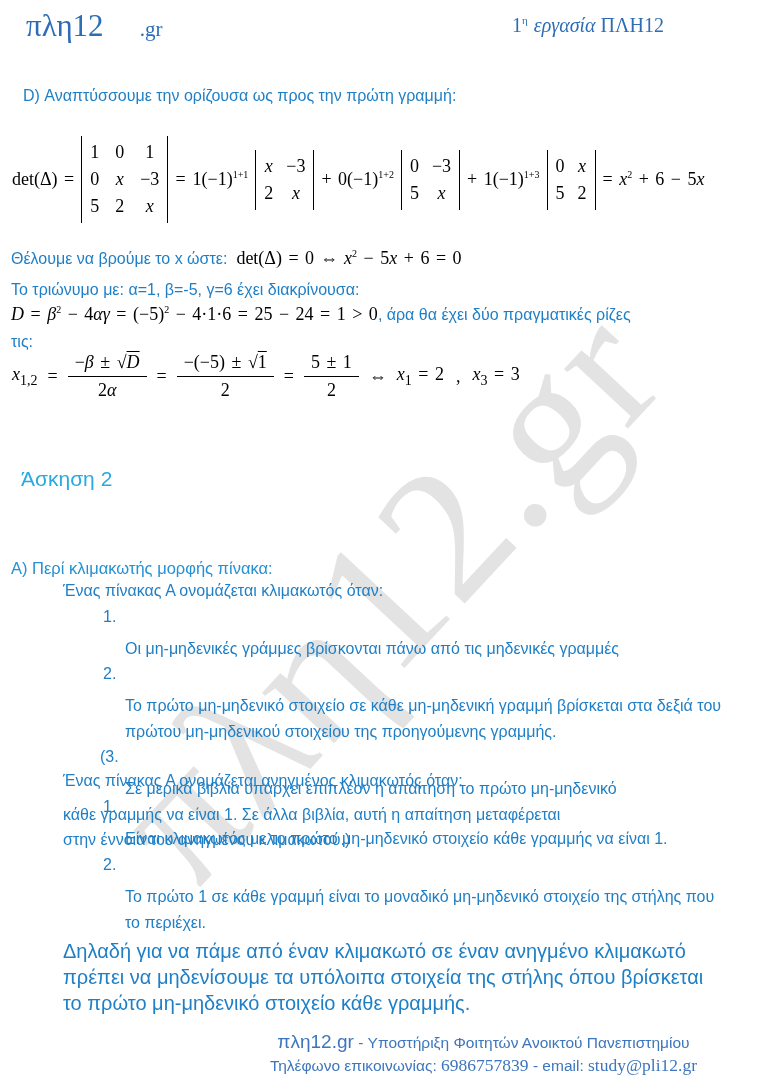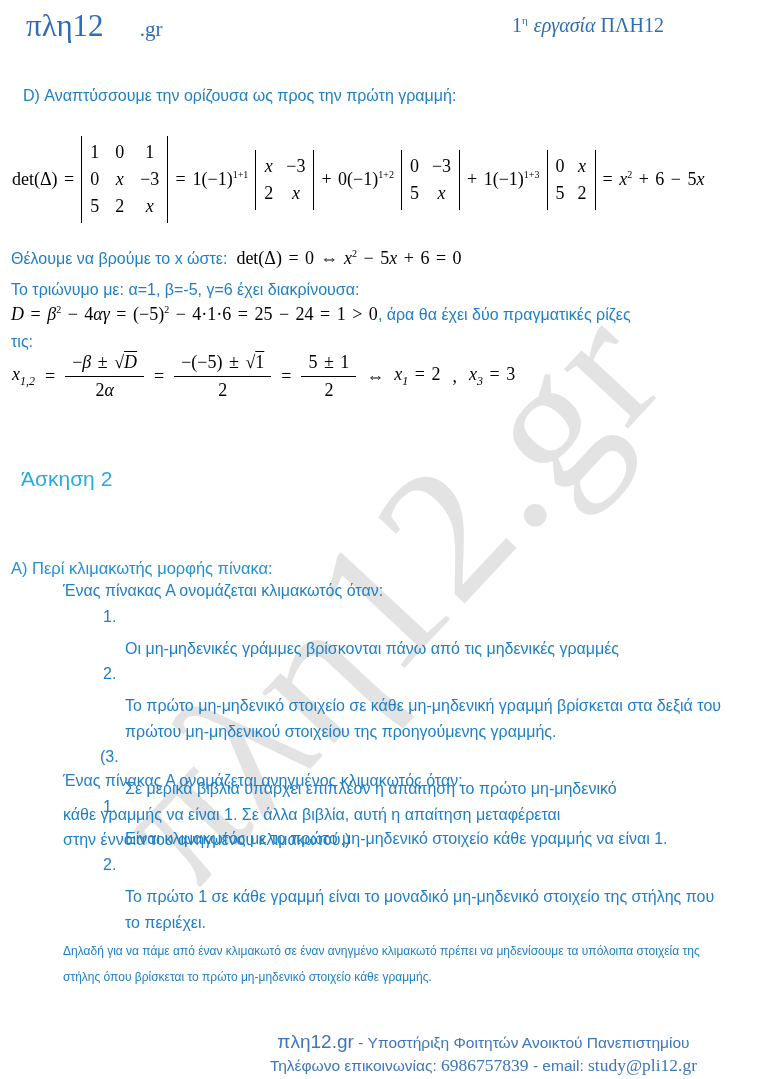--- a/index.html
+++ b/index.html
@@ -21,21 +21,21 @@
   .assign sup { font-size:11px; }
   .assign .it { font-style:italic; margin:0 5px 0 6px; }
 
   .blue { color:#1e7fc6; }
   .intro-d { left:23px; top:87px; font-size:16px; }
 
   
   .math { font-family:"Liberation Serif", serif; color:#000; word-spacing:2px; }
   .mi { font-style:italic; }
   sup.exp { font-size:10px; vertical-align:super; }
-  sub.msub { font-size:12px;font-style:italic; }
+  sub.msub { font-size:14px; }
   .ovl { text-decoration:overline; }
 
   .det-row { left:12px; top:136px; display:flex; align-items:center; gap:7px; font-size:18px; }
   .det { display:grid; text-align:center; border-left:1.5px solid #000; border-right:1.5px solid #000;
          padding:3px 8px; }
   .det.c3 { grid-template-columns:auto auto auto; column-gap:16px; }
   .det.c3 span { line-height:27px; }
   .det.c2 { grid-template-columns:auto auto; column-gap:13px; }
   .det.c2 span { line-height:27px; }
 
@@ -60,21 +60,21 @@
   .block1 { left:63px; top:578px; width:660px; }
   .block2 { left:63px; top:768px; width:660px; line-height:26px; }
   .li { display:flex; }
   .li .num { margin-left:40px; width:22px; flex:none; }
   .li .txt { width:600px;margin-top:32px; }
   .li.note .num { margin-left:37px; width:25px; }
   .li.note .txt { white-space:nowrap; width:auto; }
   .note-l2 { margin-left:37px; }
   .note-ind { white-space:nowrap; }
 
-  .concl { left:63px; top:938px; width:660px; font-size:12px; line-height:26px; }
+  .concl { left:63px; top:938px; width:660px; font-size:20px; line-height:26px; }
 
   .footer { right:70px; top:1030px; text-align:center; color:#3d76bd; font-size:15.5px; line-height:23px; }
   .footer .brand { font-size:19px; }
   .footer .serif { font-family:"Liberation Serif", serif; font-size:17.5px; }
 </style>
 </head>
 <body>
 
 <div class="page">
 

